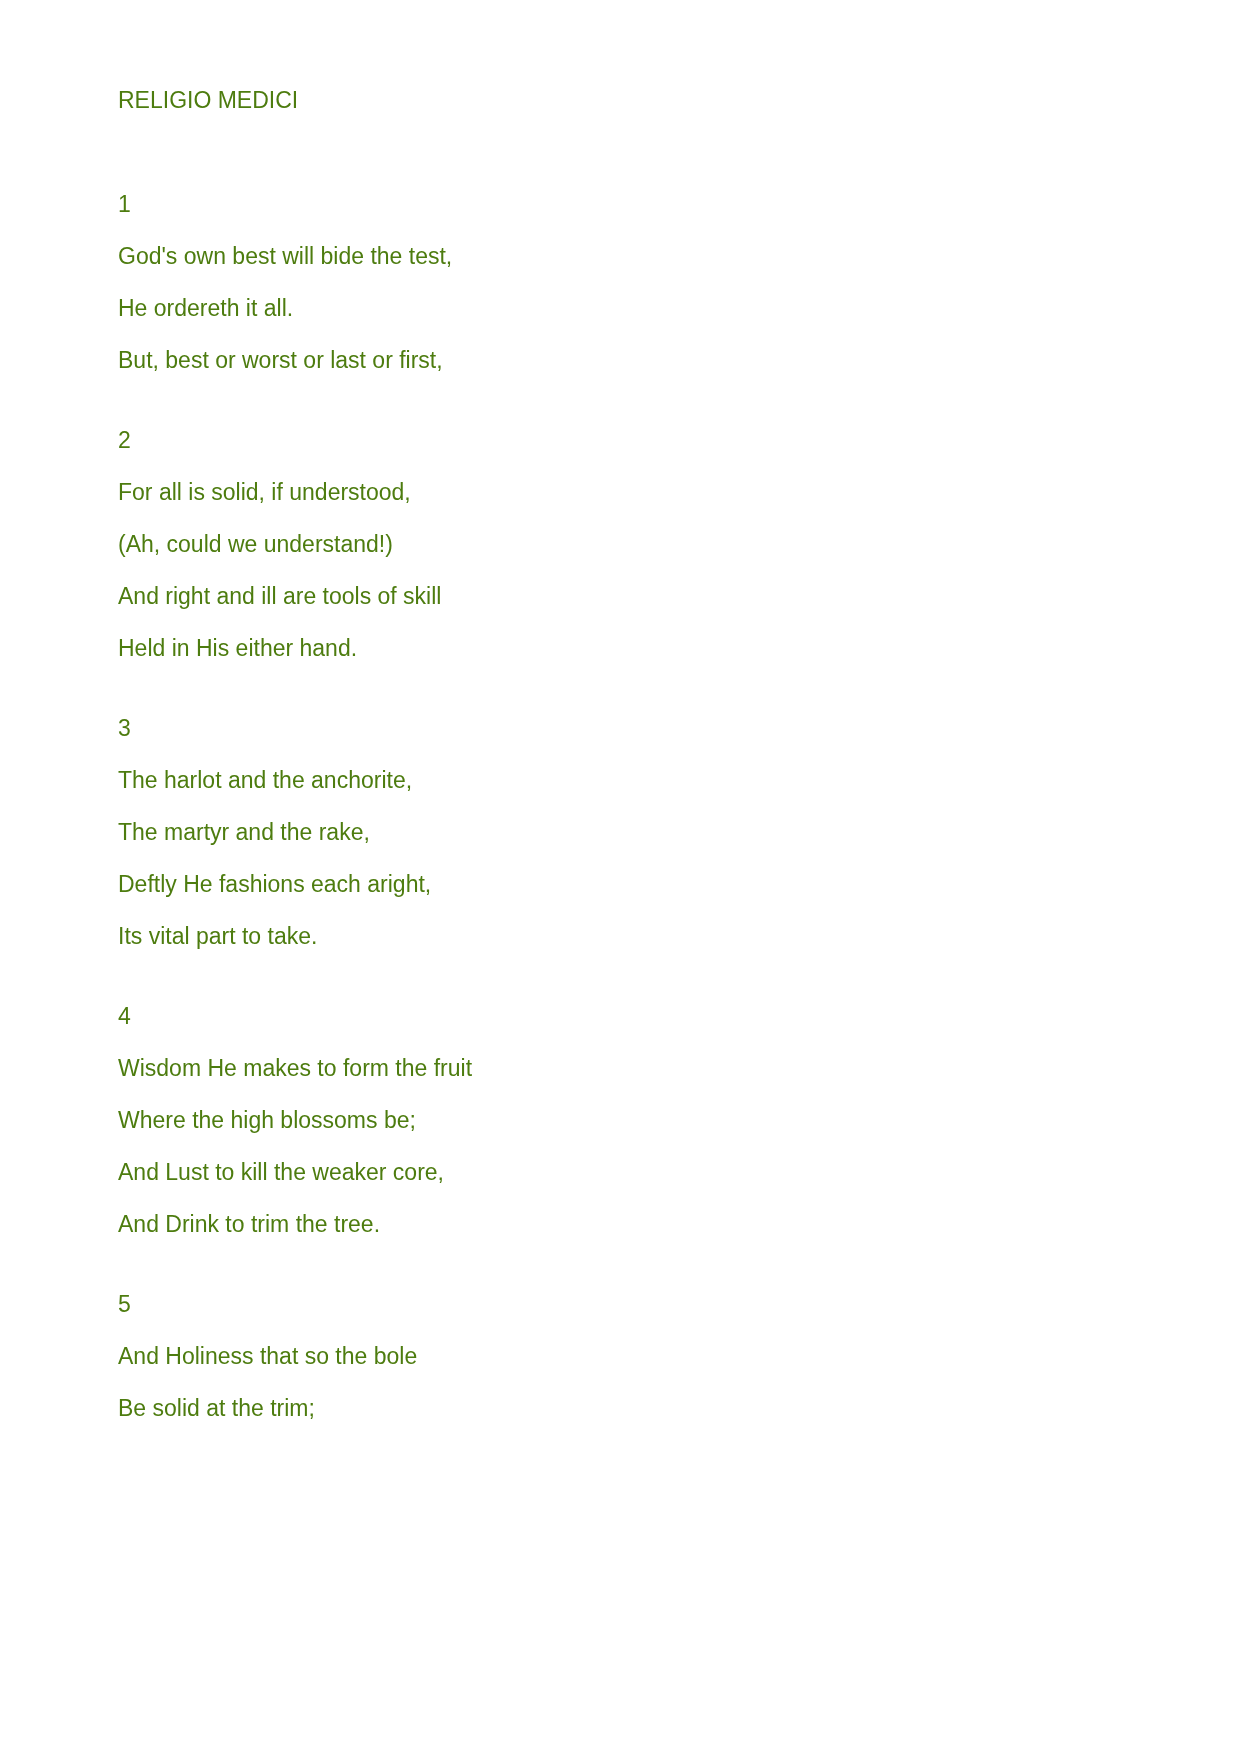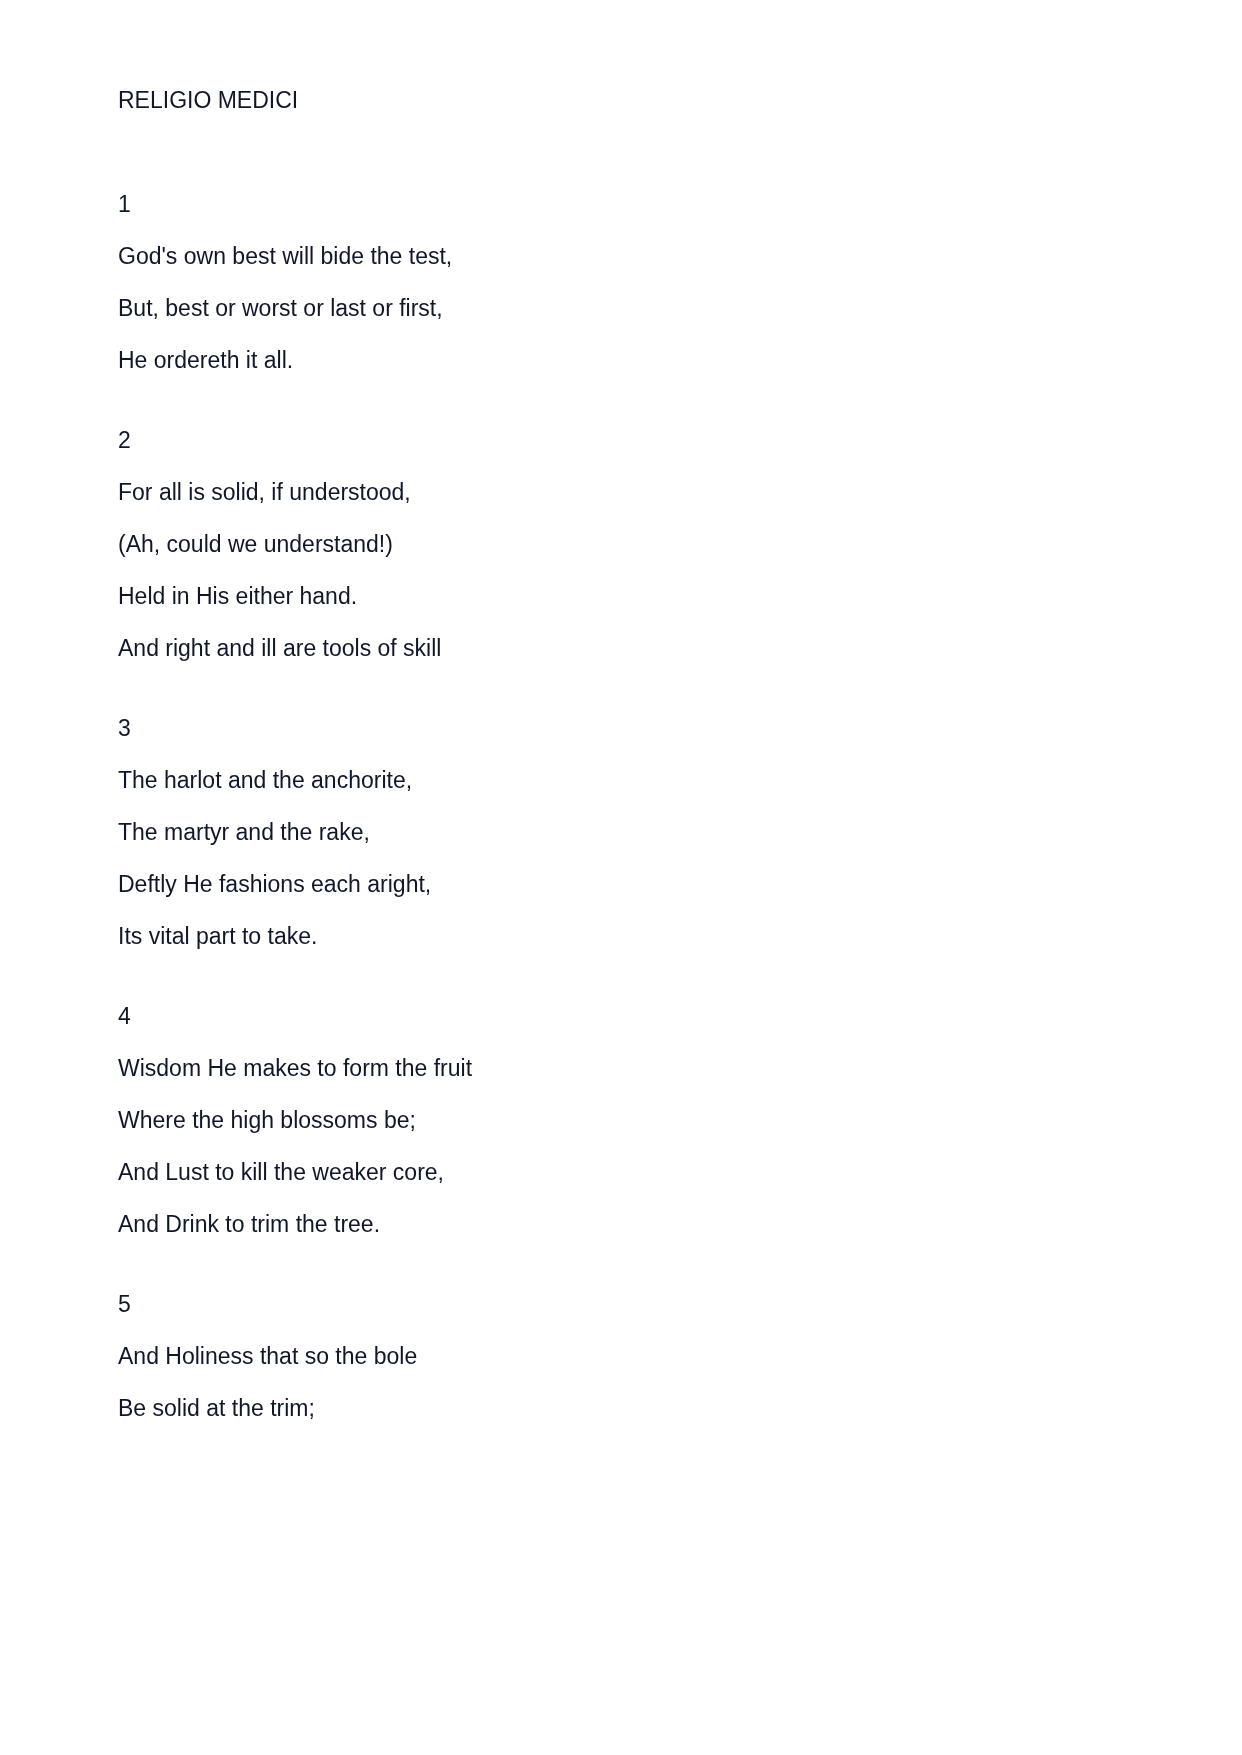--- a/index.html
+++ b/index.html
@@ -12,21 +12,21 @@
     background: #ffffff;
     overflow: hidden;
   }
   .page {
     box-sizing: border-box;
     width: 1242px;
     height: 1755px;
     padding: 86px 60px 0 118px;
     background: #ffffff;
     font-family: "Liberation Sans", sans-serif;
-    color: #0f172a;
+    color: #4d7c0f;
   }
   .line {
     margin: 0 0 24px 0;
     height: 28px;
     line-height: 28px;
     font-size: 23px;
     font-weight: 400;
     letter-spacing: 0px;
     white-space: nowrap;
   }
@@ -40,30 +40,30 @@
 </head>
 <body>
 
 <div class="page">
 
   <p class="line doc-title">RELIGIO MEDICI</p>
 
   <div class="stanza">
     <p class="line">1</p>
     <p class="line">God's own best will bide the test,</p>
+    <p class="line">He ordereth it all.</p>
     <p class="line">But, best or worst or last or first,</p>
-    <p class="line">He ordereth it all.</p>
   </div>
 
   <div class="stanza">
     <p class="line">2</p>
     <p class="line">For all is solid, if understood,</p>
     <p class="line">(Ah, could we understand!)</p>
+    <p class="line">And right and ill are tools of skill</p>
     <p class="line">Held in His either hand.</p>
-    <p class="line">And right and ill are tools of skill</p>
   </div>
 
   <div class="stanza">
     <p class="line">3</p>
     <p class="line">The harlot and the anchorite,</p>
     <p class="line">The martyr and the rake,</p>
     <p class="line">Deftly He fashions each aright,</p>
     <p class="line">Its vital part to take.</p>
   </div>
 

